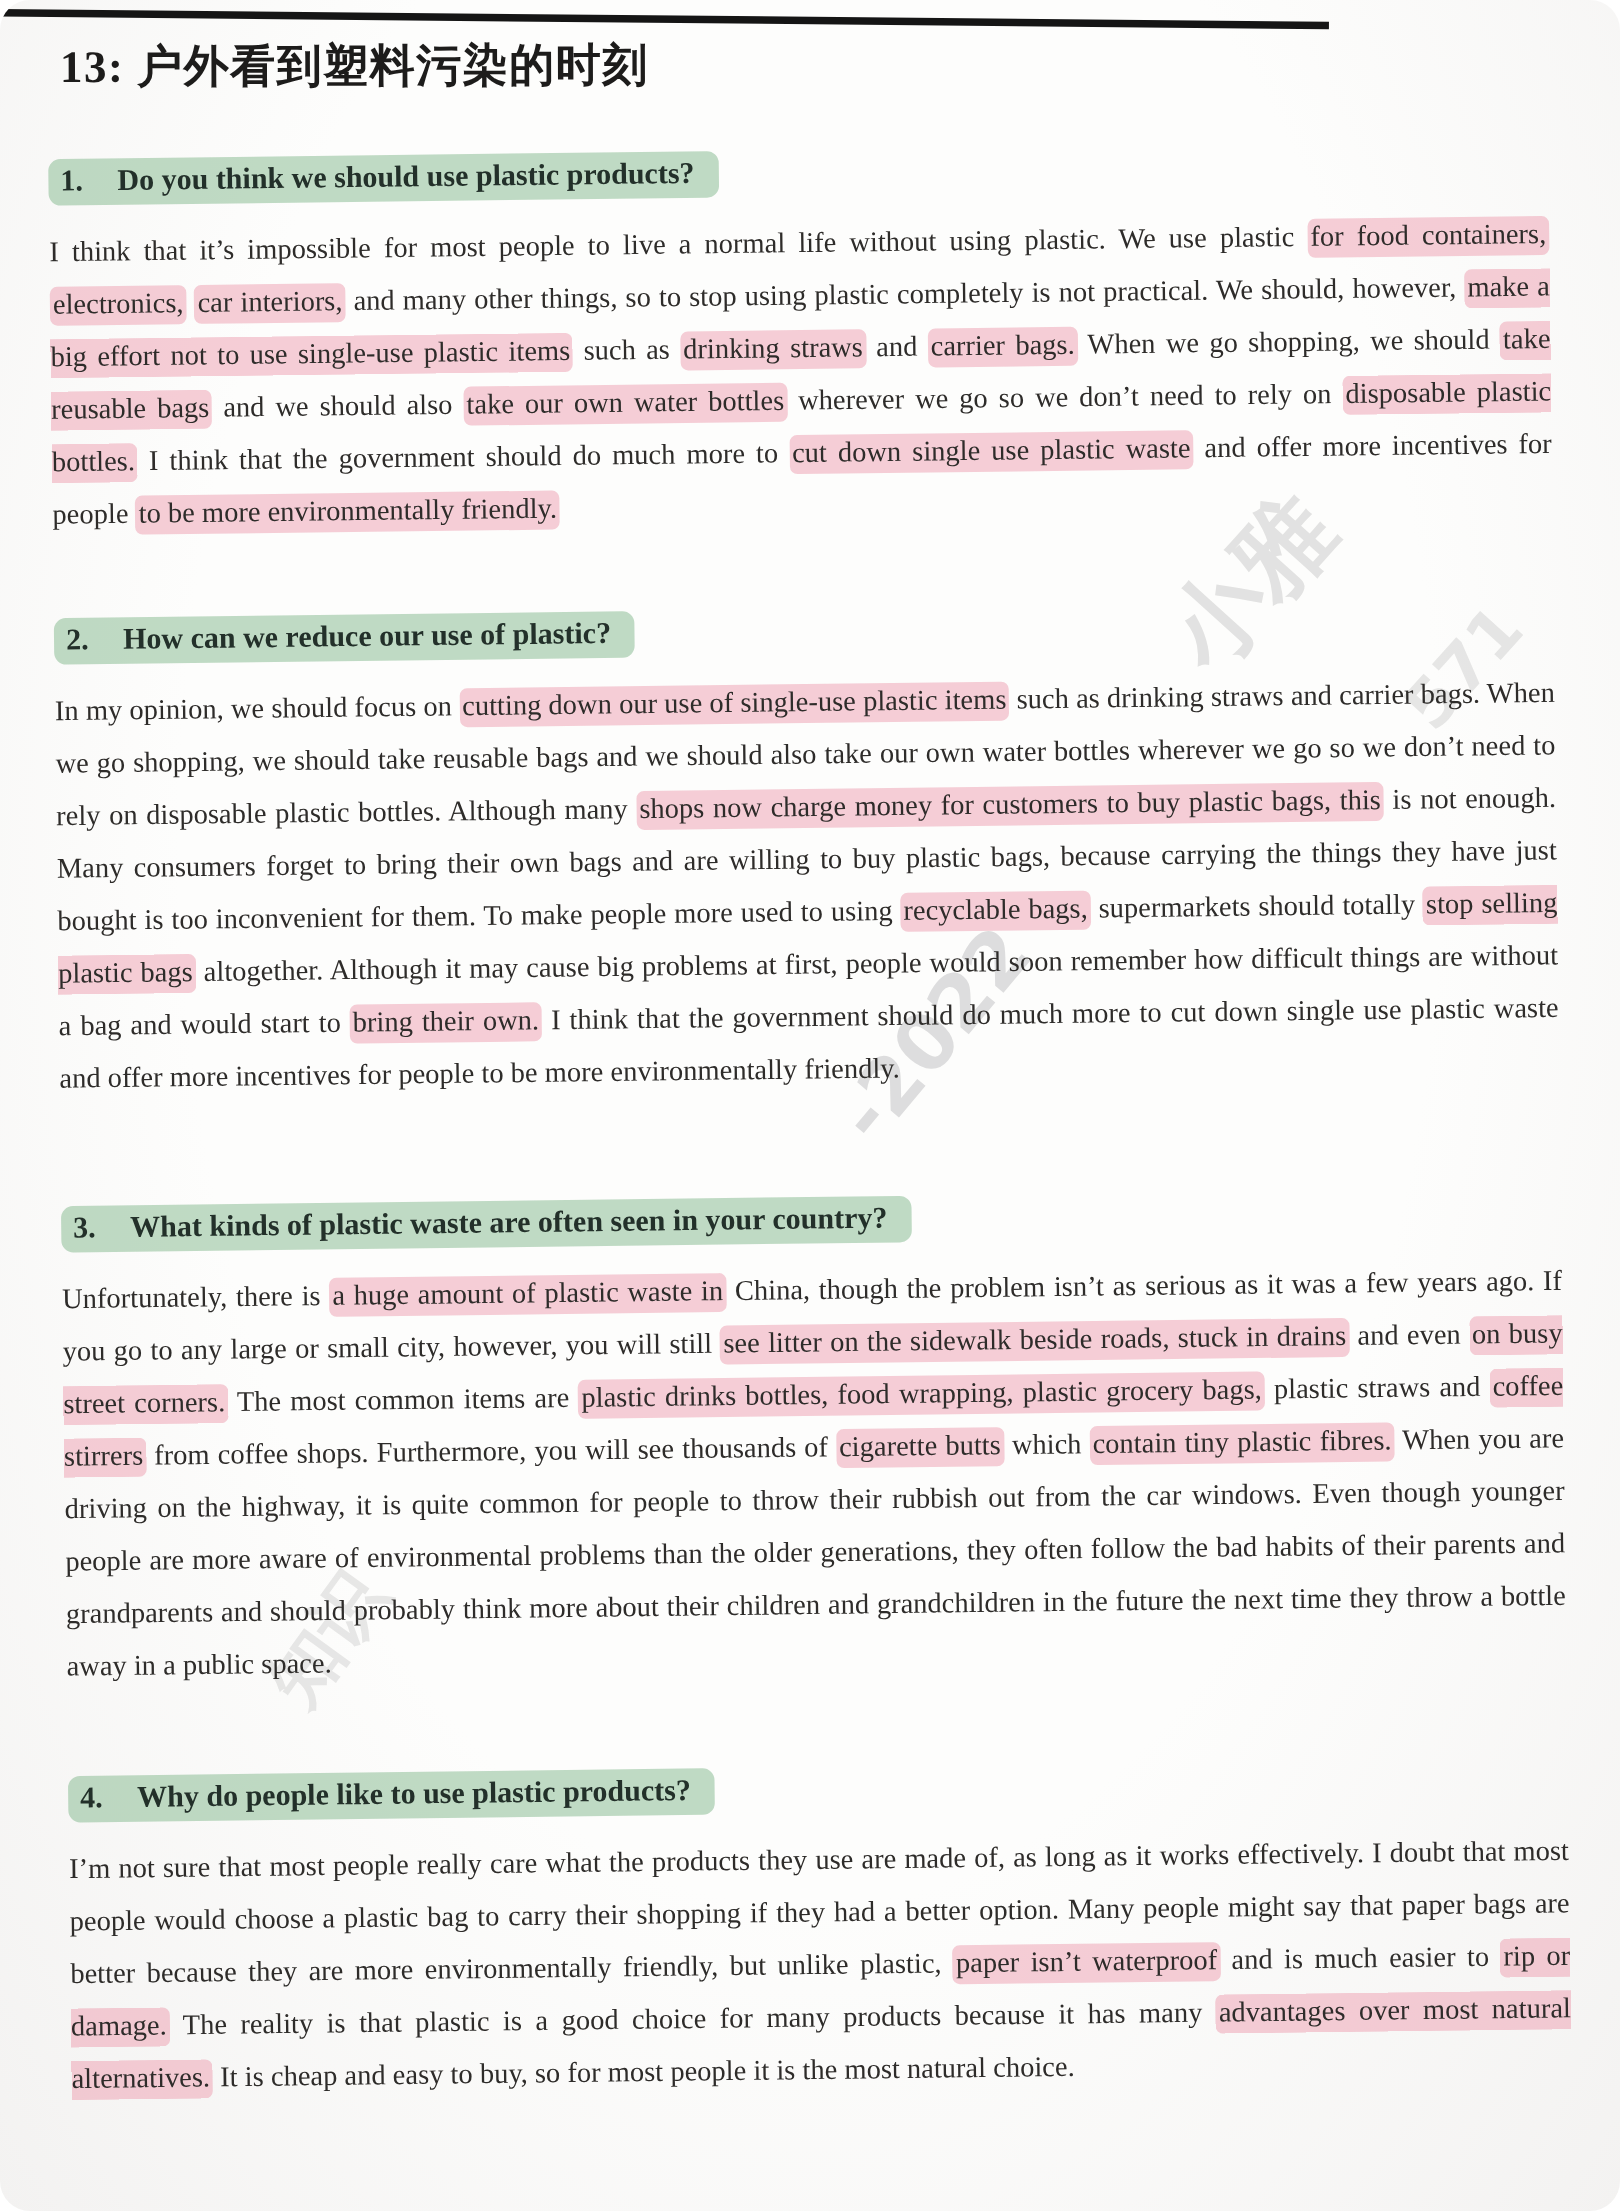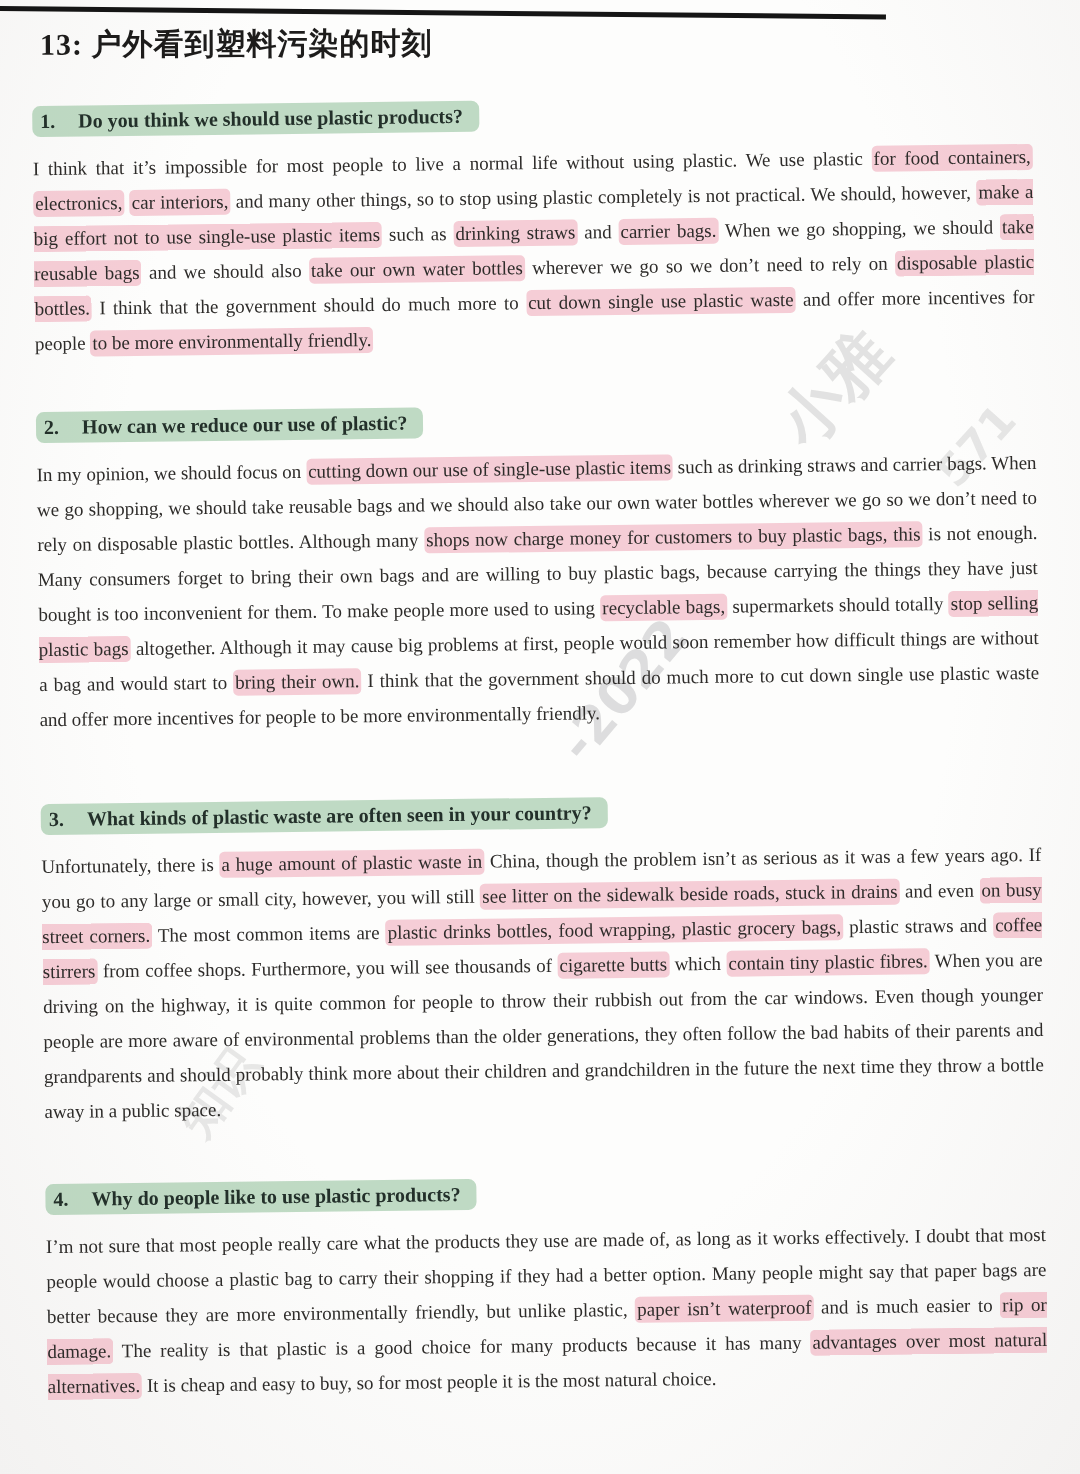--- a/index.html
+++ b/index.html
@@ -5,20 +5,21 @@
   html,body{margin:0;padding:0;}
   body{
     width:1080px;height:1474px;overflow:hidden;
     font-family:"Liberation Serif", serif;
     background:#fff;
   }
   .page{
     position:relative;width:1080px;height:1474px;overflow:hidden;
     background:radial-gradient(ellipse at 50% 38%, #fdfdfc 55%, #f3f2f1 100%);
     color:#2e2c2a;
+    border-radius:20px;
   }
   .topline{
     position:absolute;top:6px;left:0;width:886px;height:5px;background:#151515;
     transform:rotate(0.55deg);transform-origin:left center;
   }
   .title{
     margin:0;position:absolute;top:24px;left:40px;
     font-size:30px;font-weight:bold;letter-spacing:1px;
     transform:rotate(-0.2deg);color:#1d1c1b;
   }

